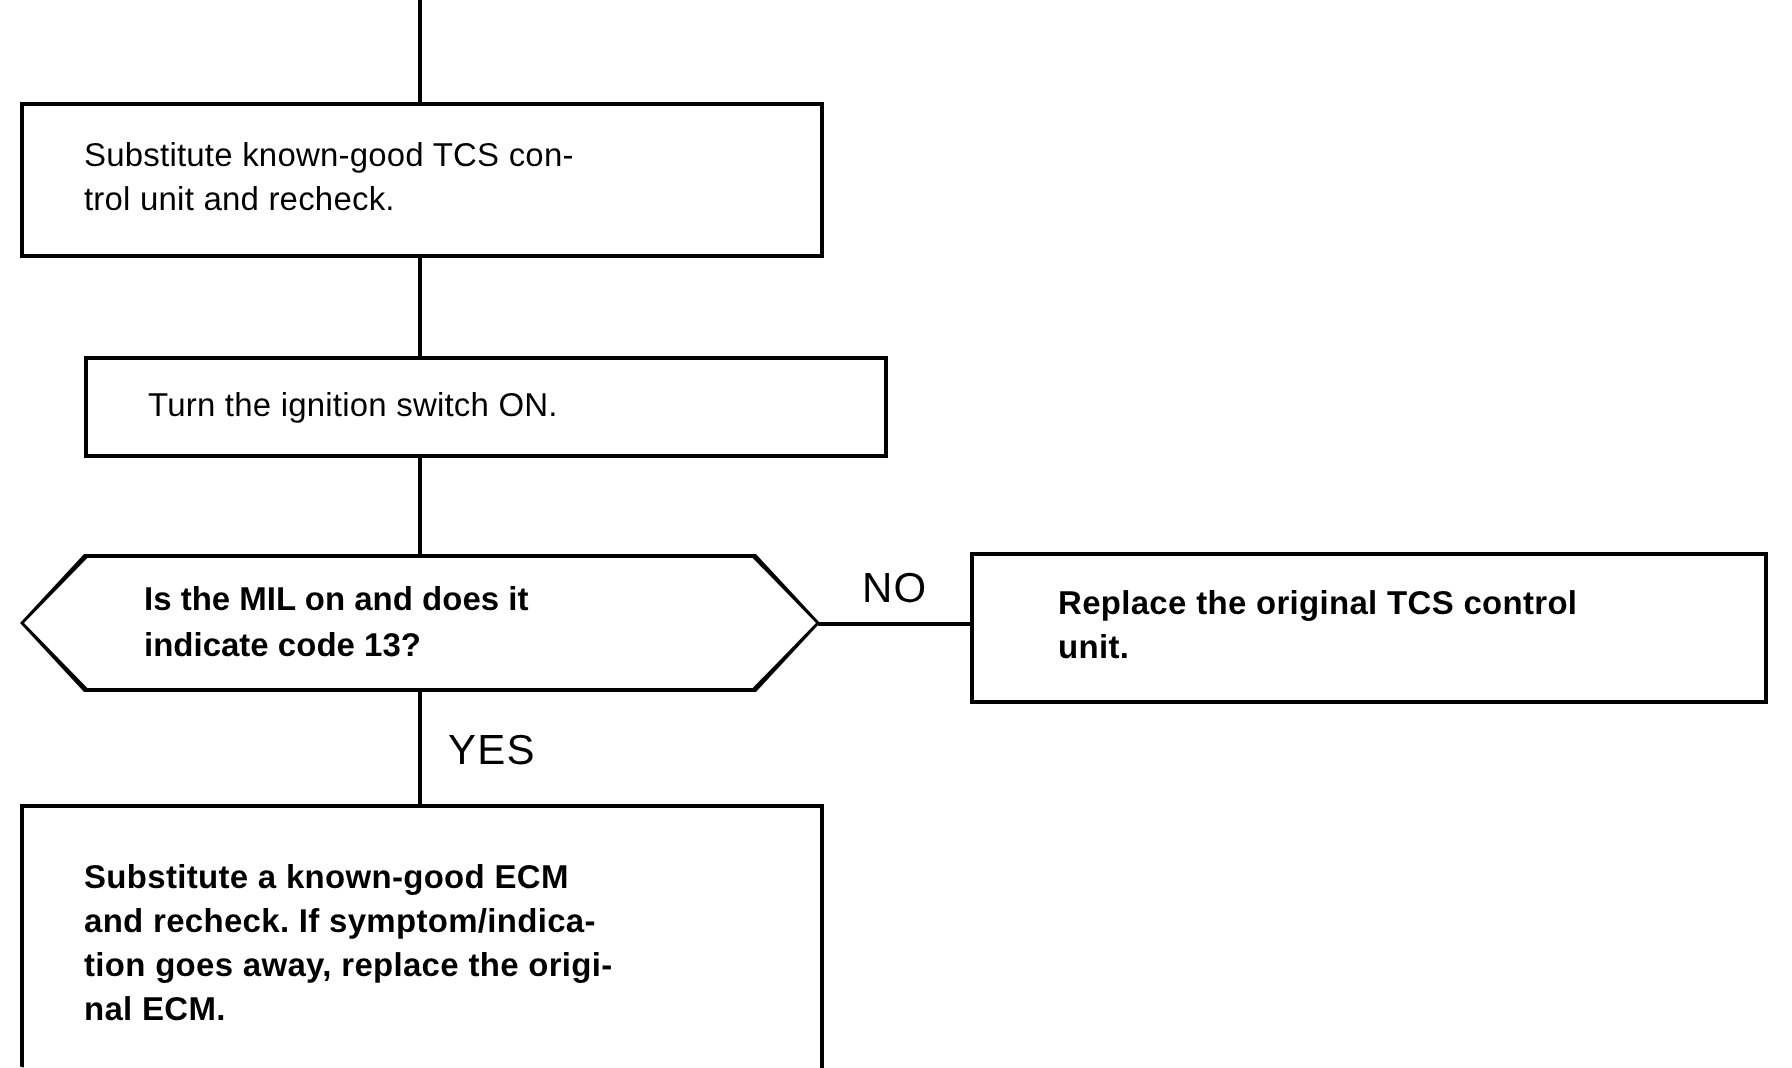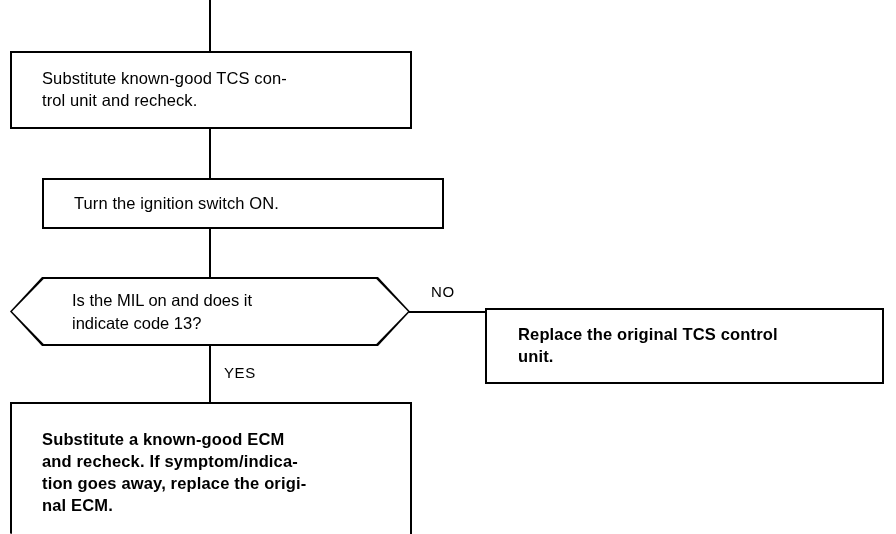--- a/index.html
+++ b/index.html
@@ -59,42 +59,42 @@
     position: absolute;
     top: 2px; left: 2px; right: 2px; bottom: 2px;
     background: #ffffff;
     -webkit-clip-path: polygon(0% 50%, 8% 0%, 92% 0%, 100% 50%, 92% 100%, 8% 100%);
     clip-path: polygon(0% 50%, 8% 0%, 92% 0%, 100% 50%, 92% 100%, 8% 100%);
   }
   .decision .node-text {
     position: relative;
     z-index: 2;
     font-size: 16.5px;
-    font-weight: 400;
+    font-weight: 700;
     white-space: pre-line;
     line-height: 1.36;
     width: 100%;
   }
 
   
   .conn-v {
     position: absolute;
     width: 2px;
     background: #000000;
   }
   .conn-h {
     position: absolute;
     height: 2px;
     background: #000000;
   }
 
   
   .branch-label {
     position: absolute;
-    font-size: 15px;
+    font-size: 21px;
     font-weight: 400;
     letter-spacing: 0.6px;
     white-space: nowrap;
   }
 </style>
 </head>
 <body>
 
 <div id="flowchart">
 
@@ -115,21 +115,21 @@
 
   <div class="decision" style="left:10px; top:277px; width:400px; height:69px;">
     <div class="inner"></div>
     <span class="node-text" style="padding-left:62px;">Is the MIL on and does it
 indicate code 13?</span>
   </div>
 
   <div class="conn-h" style="left:409px; top:311px; width:78px;"></div>
   <div class="branch-label" style="left:431px; top:283px;">NO</div>
 
-  <div class="node process bold" style="left:485px; top:276px; width:399px; height:76px; padding-left:31px;margin-top:32px;">
+  <div class="node process bold" style="left:485px; top:276px; width:399px; height:76px; padding-left:42px;">
     <span class="node-text">Replace the original TCS control
 unit.</span>
   </div>
 
   <div class="conn-v" style="left:209px; top:345px; height:57px;"></div>
   <div class="branch-label" style="left:224px; top:364px;">YES</div>
 
   <div class="node process bold" style="left:10px; top:402px; width:402px; height:142px; padding-left:30px;">
     <span class="node-text">Substitute a known-good ECM
 and recheck. If symptom/indica-

